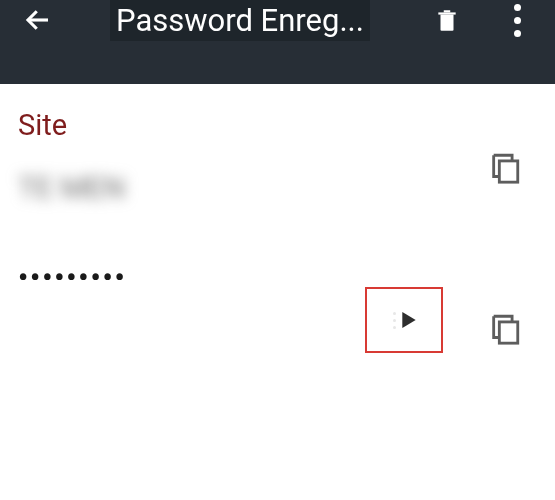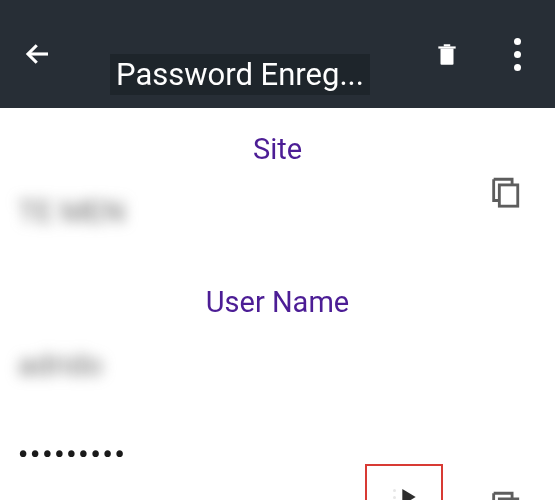--- a/index.html
+++ b/index.html
@@ -8,24 +8,24 @@
       box-sizing: border-box;
     }
     body {
       width: 555px;
       height: 500px;
       font-family: -apple-system, BlinkMacSystemFont, "Segoe UI", Roboto, sans-serif;
       background: #fff;
       overflow: hidden;
     }
     .toolbar {
-      height: 108px;
+      height: 84px;
       background: #272e36;
       display: flex;
-      align-items: center;
+      align-items: flex-start;
       padding: 0 18px;
       gap: 12px;
     }
     .back-btn {
       width: 40px;
       height: 40px;
       display: flex;
       align-items: center;
       justify-content: center;
       color: #fff;
@@ -81,25 +81,24 @@
       border-radius: 50%;
     }
     .content {
       padding: 24px 18px;
     }
     .field {
       margin-bottom: 56px;
       position: relative;
     }
     .field-label {
-      color: #4c1d95;
+      color: #7f1d1d;
       font-size: 29px;
       font-weight: 400;
       margin-bottom: 28px;
-      text-align: center;
     }
     .field-value {
       color: #6e6e6e;
       font-size: 30px;
       filter: blur(7px);
     }
     .field-value.password {
       color: #1a1a1a;
       font-size: 28px;
       letter-spacing: 2px;
@@ -187,24 +186,20 @@
     <div class="field-value">TE MEN</div>
     <div class="copy-btn">
       <svg width="34" height="40" viewBox="0 0 24 24" fill="none" stroke="#5d5d5d" stroke-width="2">
         <rect x="8" y="7" width="13" height="15"></rect>
         <path d="M4 3h13v4"></path>
         <path d="M4 3v15h4"></path>
       </svg>
     </div>
   </div>
 
-  <div class="field">
-    <div class="field-label">User Name</div>
-    <div class="field-value">adrido</div>
-  </div>
 
   <div class="field password-row">
     <div class="field-value password">•••••••••</div>
     <div class="reveal-btn">
       <div class="reveal-inner">
         <div class="reveal-dots">
           <div class="rdot"></div>
           <div class="rdot"></div>
           <div class="rdot"></div>
         </div>

